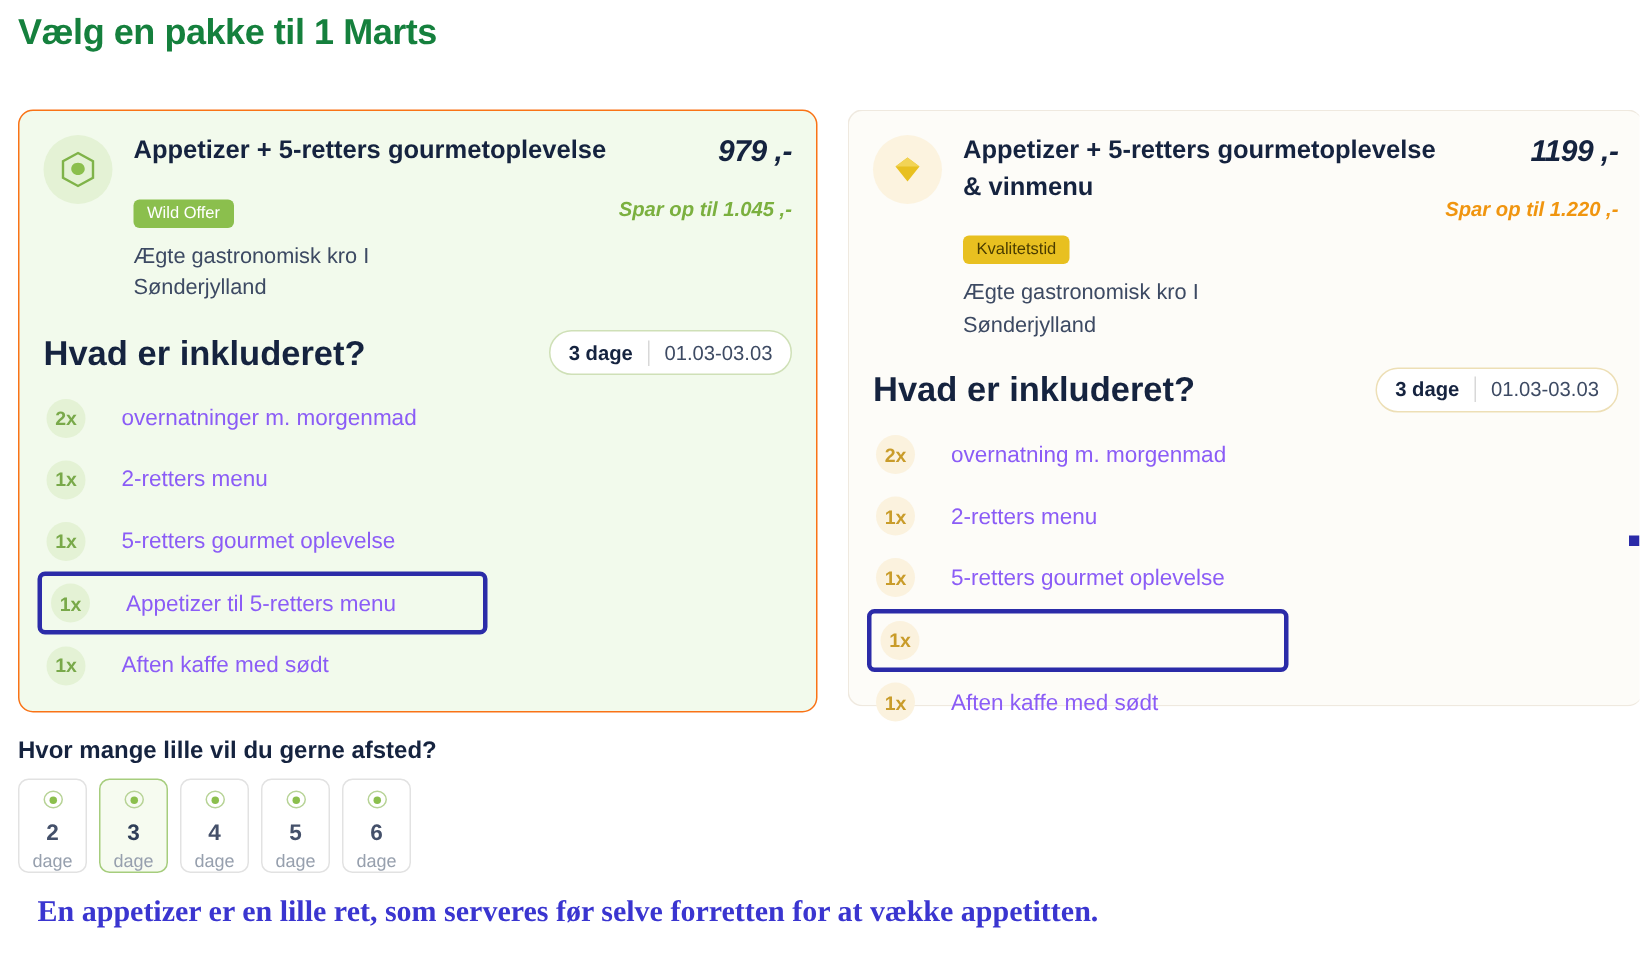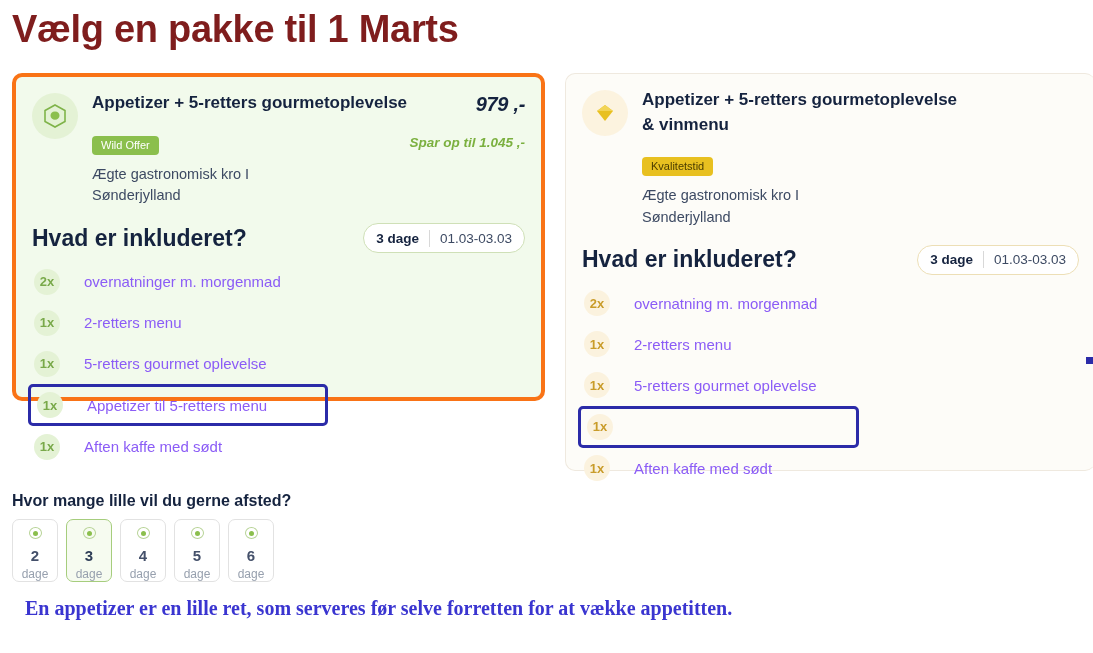--- a/index.html
+++ b/index.html
@@ -9,39 +9,39 @@
     background: #ffffff;
     font-family: "Liberation Sans", sans-serif;
     color: #1b2a4a;
     overflow: hidden;
   }
   .page { position: relative; width: 1093px; height: 653px; }
 
   .page-title {
     position: absolute;
     left: 12px; top: 8px;
-    font-size: 38px;
+    font-size: 24px;
     font-weight: bold;
     letter-spacing: -0.3px;
-    color: #7f1d1d;
+    color: #15803d;
   }
 
   
   .cards { position: absolute; left: 12px; top: 73px; display: flex; gap: 20px; }
 
   .card {
     width: 533px;
     border-radius: 10px;
     padding: 14px 16px 18px 16px;
     position: relative;
   }
   .card.green {
     background: #f2faec;
-    border: 4px solid #f97316;
-    height: 328px;
+    border: 1px solid #f97316;
+    height: 402px;
   }
   .card.plain {
     background: #fdfcf8;
     border: 1px solid #efe9df;
     border-right: none;
     height: 398px;
     width: 530px;
   }
 
   .card-head { display: flex; align-items: flex-start; }
@@ -254,20 +254,24 @@
           <svg width="24" height="24" viewBox="0 0 24 24">
             <polygon points="12,4 20,10 12,20 4,10" fill="#e8c020"></polygon>
             <polygon points="12,4 20,10 4,10" fill="#f2d456"></polygon>
           </svg>
         </div>
         <div class="head-text">
           <div class="pkg-title">Appetizer + 5-retters gourmetoplevelse &amp; vinmenu</div>
           <span class="tag gold">Kvalitetstid</span>
           <div class="subtitle">Ægte gastronomisk kro I Sønderjylland</div>
         </div>
+        <div class="price-box">
+          <div class="price">1199 ,-</div>
+          <div class="save orange">Spar op til 1.220 ,-</div>
+        </div>
       </div>
 
       <div class="incl-row">
         <div class="incl-title">Hvad er inkluderet?</div>
         <div class="days-pill cream">
           <b>3 dage</b>
           <i class="days-sep"></i>
           <span class="range">01.03-03.03</span>
         </div>
       </div>

